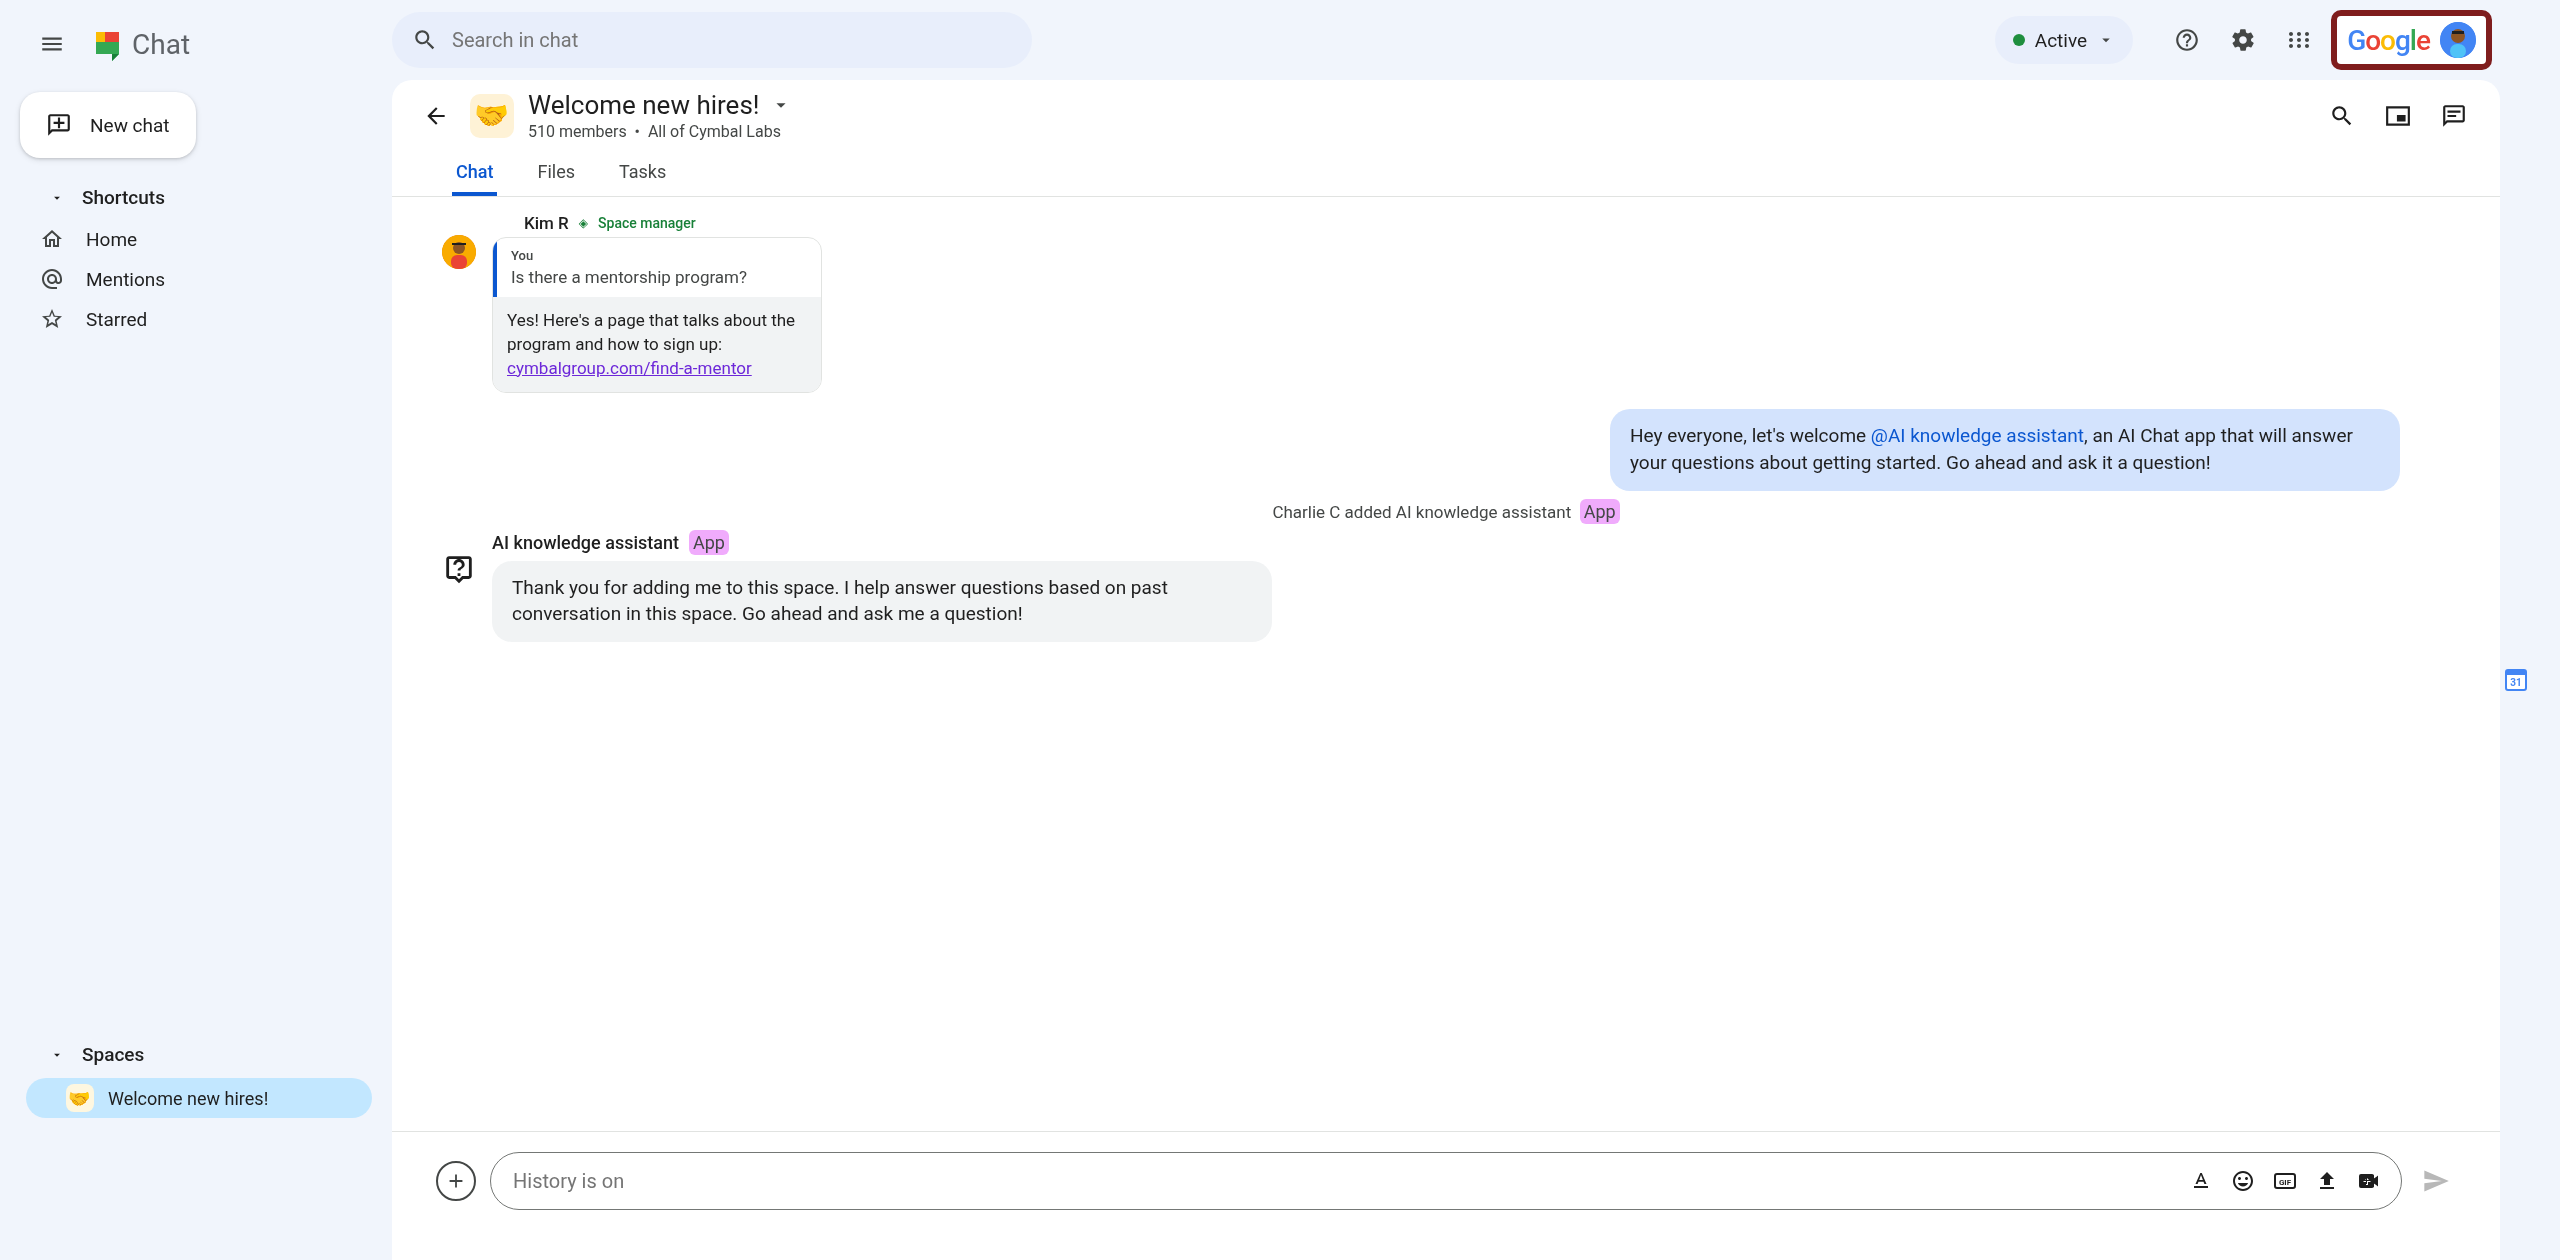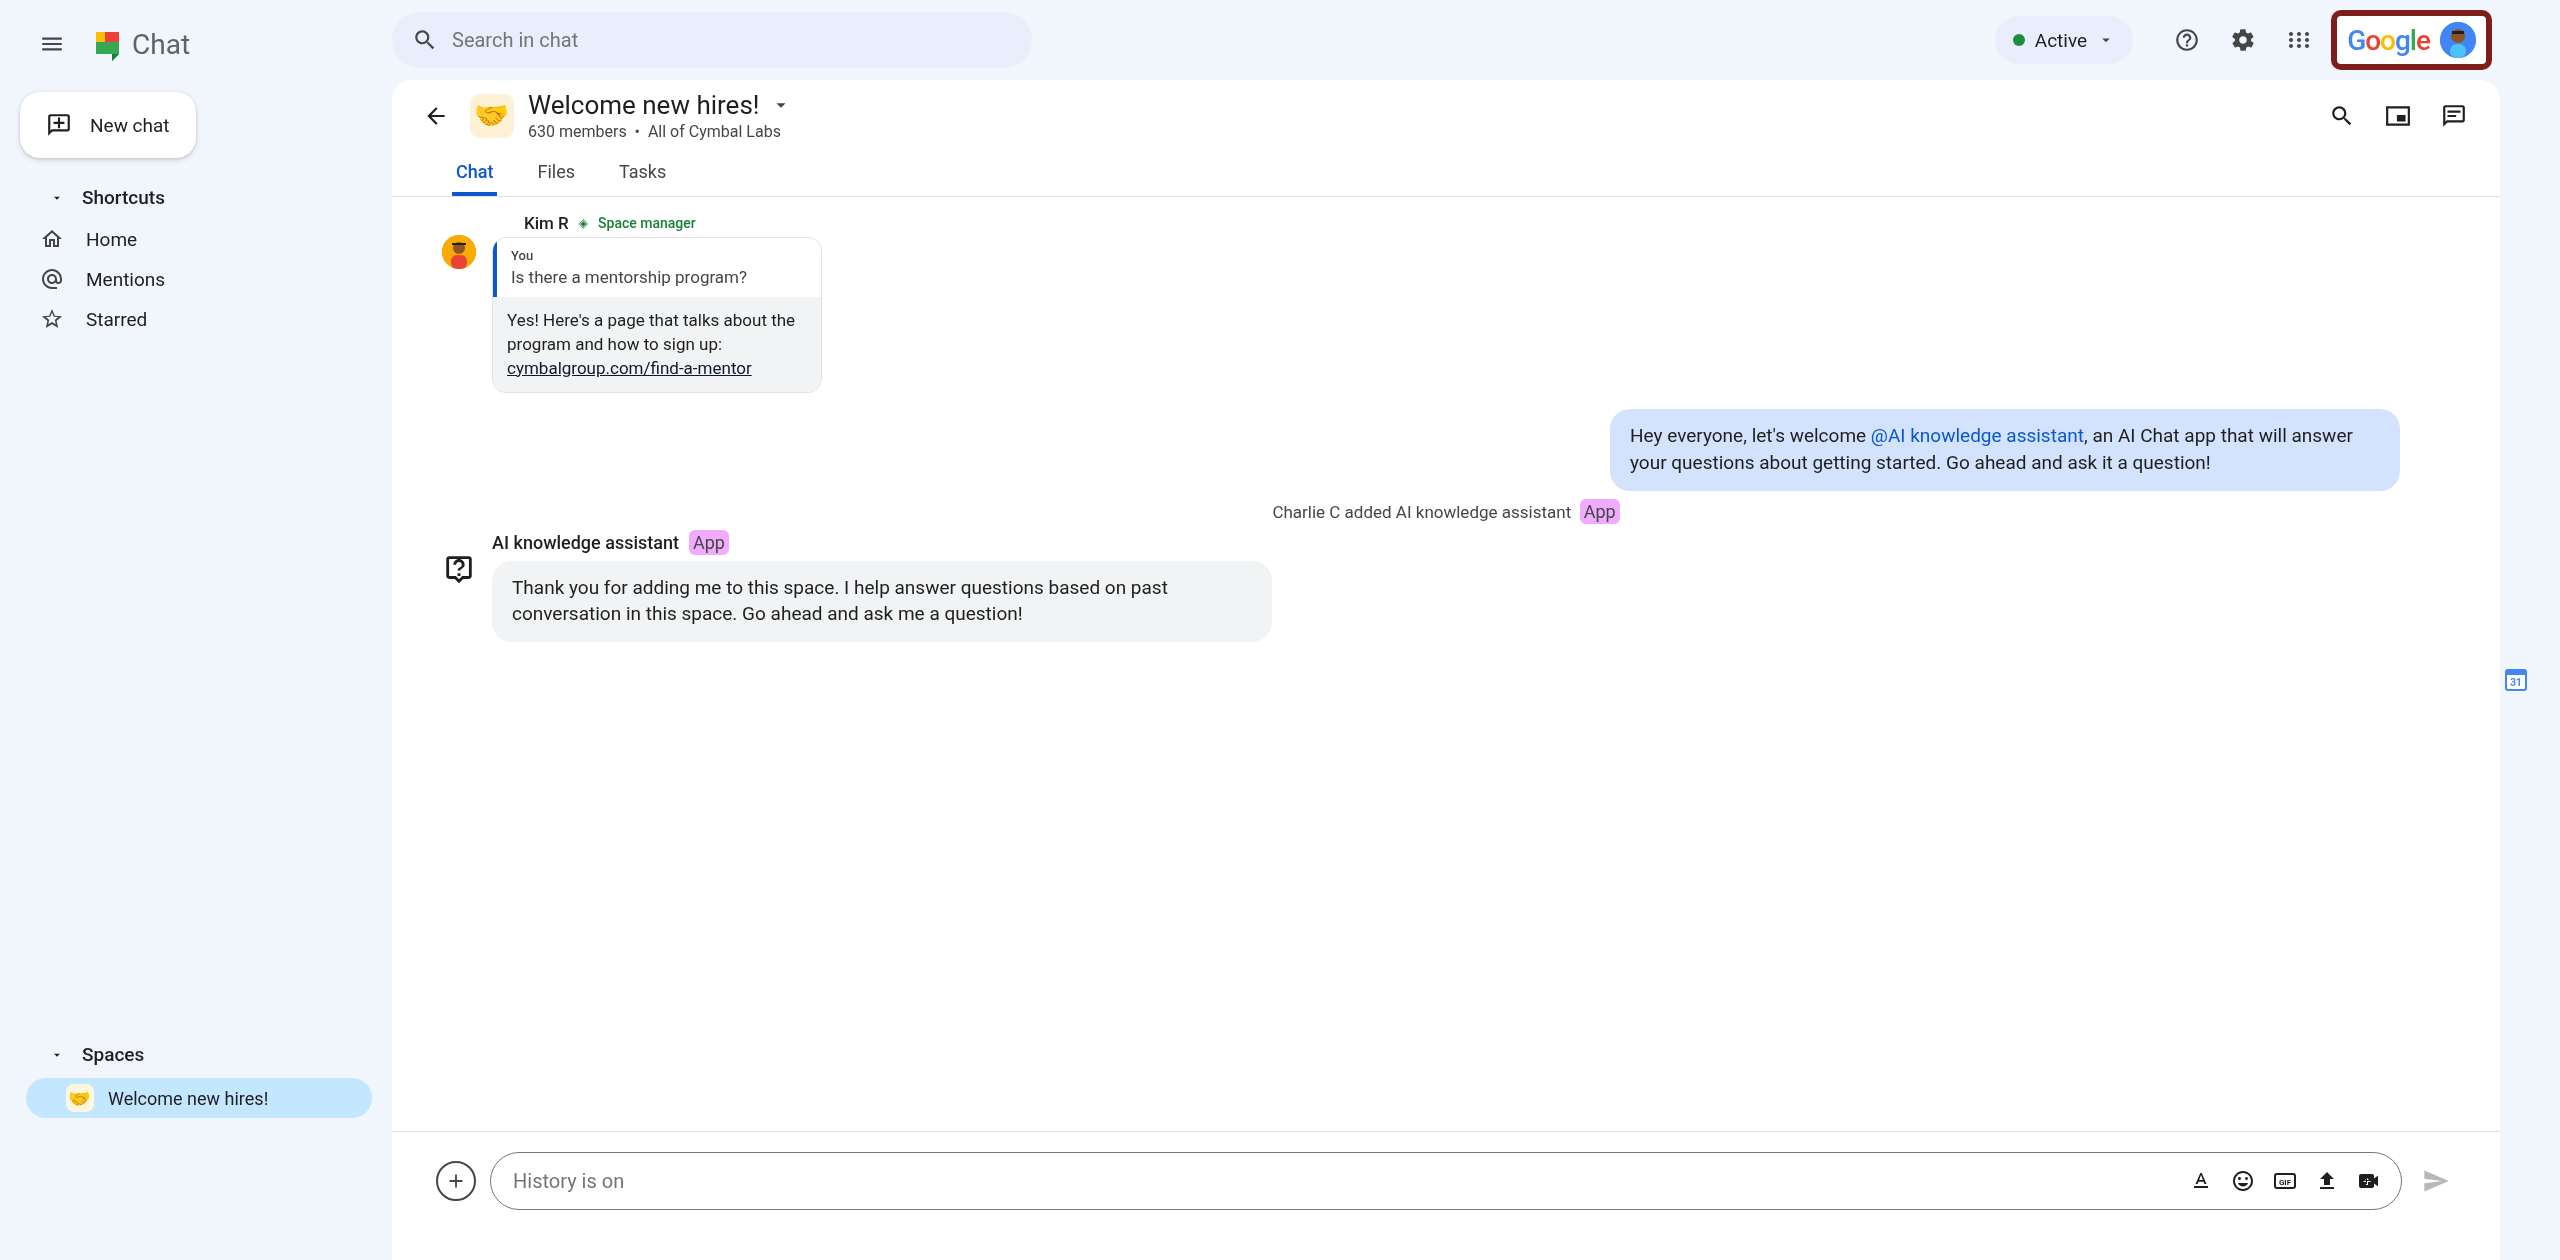--- a/index.html
+++ b/index.html
@@ -54,21 +54,21 @@
 .msg-content { flex: 1; max-width: 900px; }
 .msg-name-row { display: flex; align-items: center; gap: 10px; font-size: 15px; margin-bottom: 4px; }
 .msg-name { font-weight: 500; font-size: 17px; margin-left: 32px; }
 .badge-diamond { color: #188038; font-size: 12px; }
 .badge-role { color: #188038; font-size: 14px; font-weight: 500; }
 .quote-box { border: 1px solid #e1e3e1; border-radius: 14px; overflow: hidden; width: fit-content; max-width: 330px; }
 .quote-top { border-left: 4px solid #0b57d0; padding: 10px 14px; }
 .quote-you { font-size: 13px; color: #444746; font-weight: 500; }
 .quote-text { font-size: 17px; color: #444746; margin-top: 4px; }
 .quote-body { background: #f1f3f4; padding: 12px 14px; font-size: 17px; line-height: 1.4; }
-.quote-body a { color: #0f172a; text-decoration: underline; }
+.quote-body a { color: #6d28d9; text-decoration: underline; }
 
 .msg-bubble-right { background: #d3e3fd; border-radius: 20px; padding: 14px 20px; font-size: 19px; line-height: 1.4; margin: 16px 50px 10px auto; width: fit-content; max-width: 790px; }
 .mention { color: #0b57d0; }
 
 .sys-event { text-align: center; color: #444746; font-size: 17px; margin: 8px 0; }
 .app-chip { background: #f0abfc; border-radius: 6px; padding: 2px 4px; font-size: 18px; color: #444746; }
 
 .ai-avatar { width: 34px; height: 34px; display: flex; align-items: center; justify-content: center; flex-shrink: 0; margin-top: 22px; }
 .ai-name-row { display: flex; align-items: center; gap: 10px; margin-bottom: 6px; }
 .ai-name { font-size: 18px; font-weight: 500; }
@@ -220,21 +220,21 @@
       </button>
       <span class="space-badge">🤝</span>
       <div>
         <div class="space-title-row">
           <span class="space-title">Welcome new hires!</span>
           <svg width="22" height="22" viewBox="0 0 24 24" style="cursor:pointer">
               <path fill="#444746" d="M7 10l5 5 5-5z"></path>
             </svg>
         </div>
         <div class="space-sub">
-          <span>630 members</span>
+          <span>510 members</span>
           <span> &nbsp;•&nbsp; </span>
           <span>All of Cymbal Labs</span>
         </div>
       </div>
       <div class="header-actions">
         <button class="header-icon-btn">
           <svg width="26" height="26" viewBox="0 0 24 24">
               <path fill="#1f1f1f" d="M15.5 14h-.8l-.3-.3c1-1.1 1.6-2.6 1.6-4.2 0-3.6-2.9-6.5-6.5-6.5S3 5.9 3 9.5 5.9 16 9.5 16c1.6 0 3.1-.6 4.2-1.6l.3.3v.8l5 5 1.5-1.5-5-5zm-6 0C7 14 5 12 5 9.5S7 5 9.5 5 14 7 14 9.5 12 14 9.5 14z"></path>
             </svg>
         </button>

